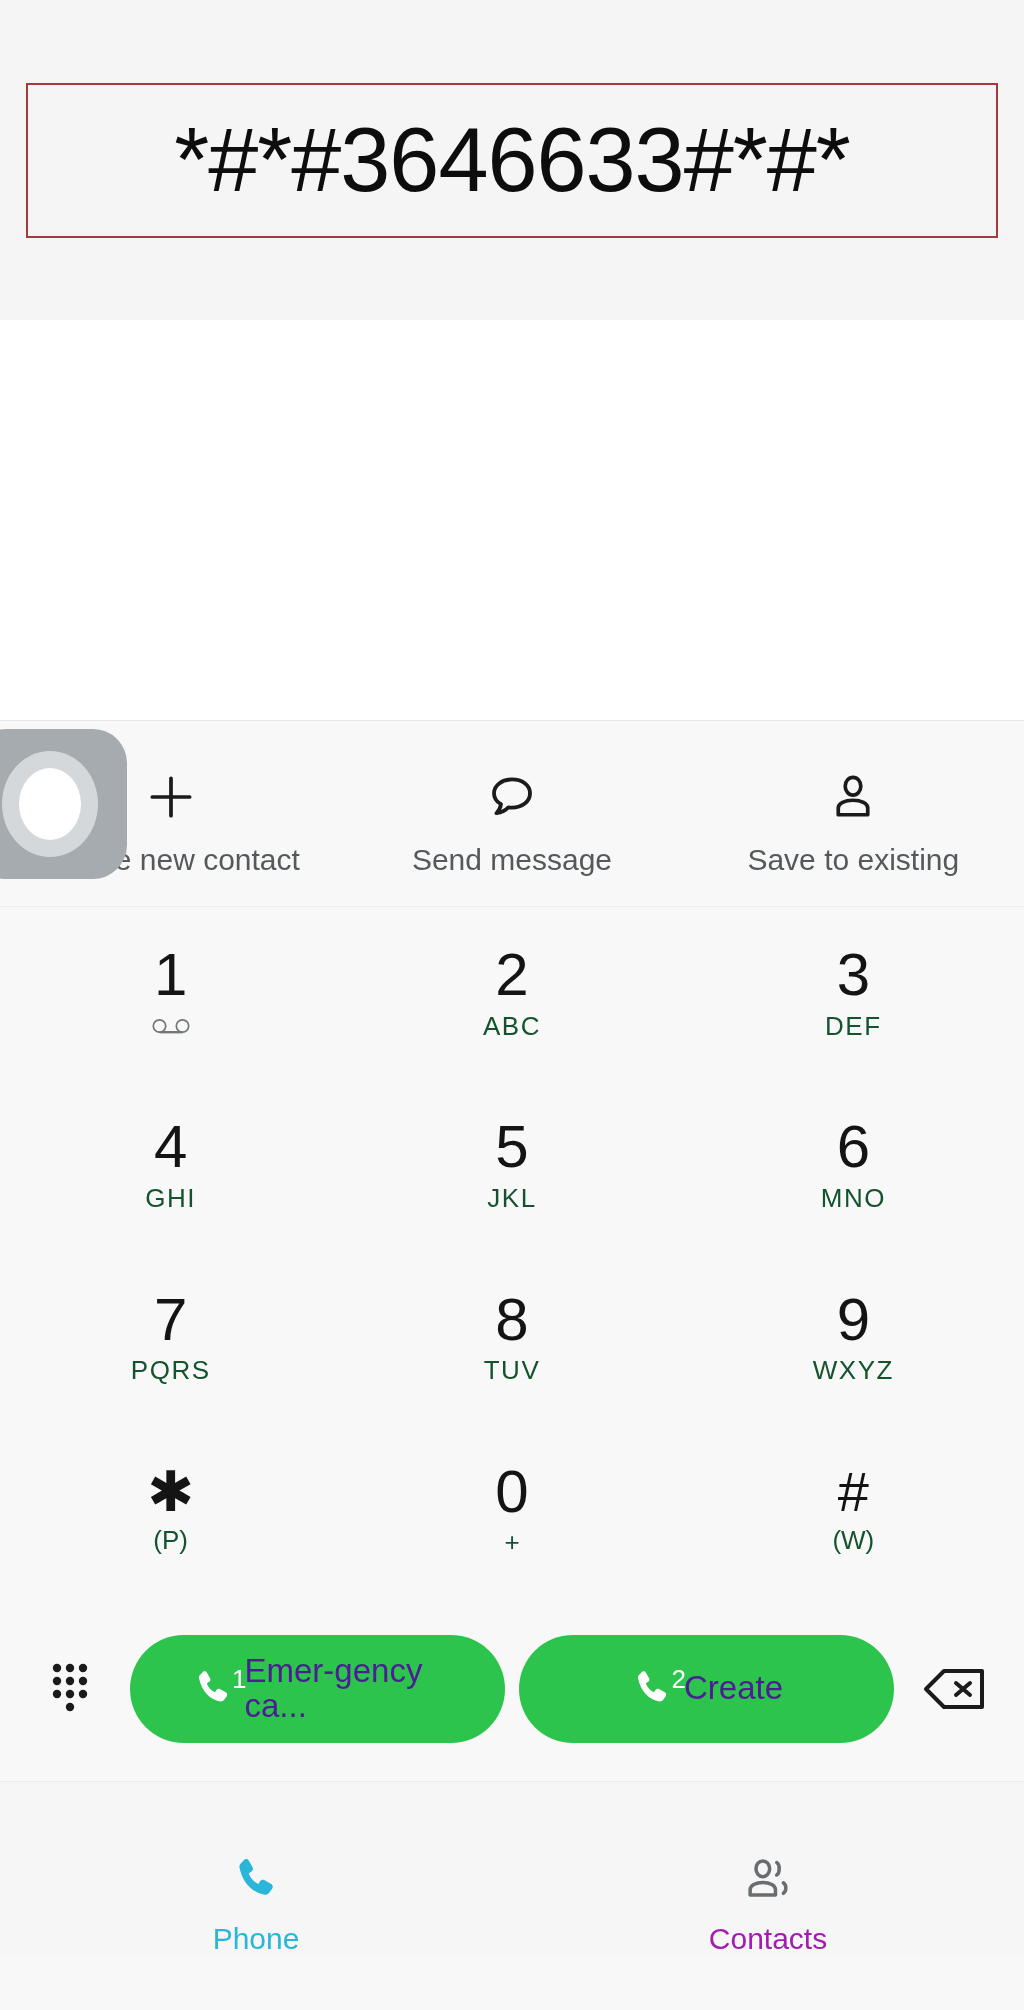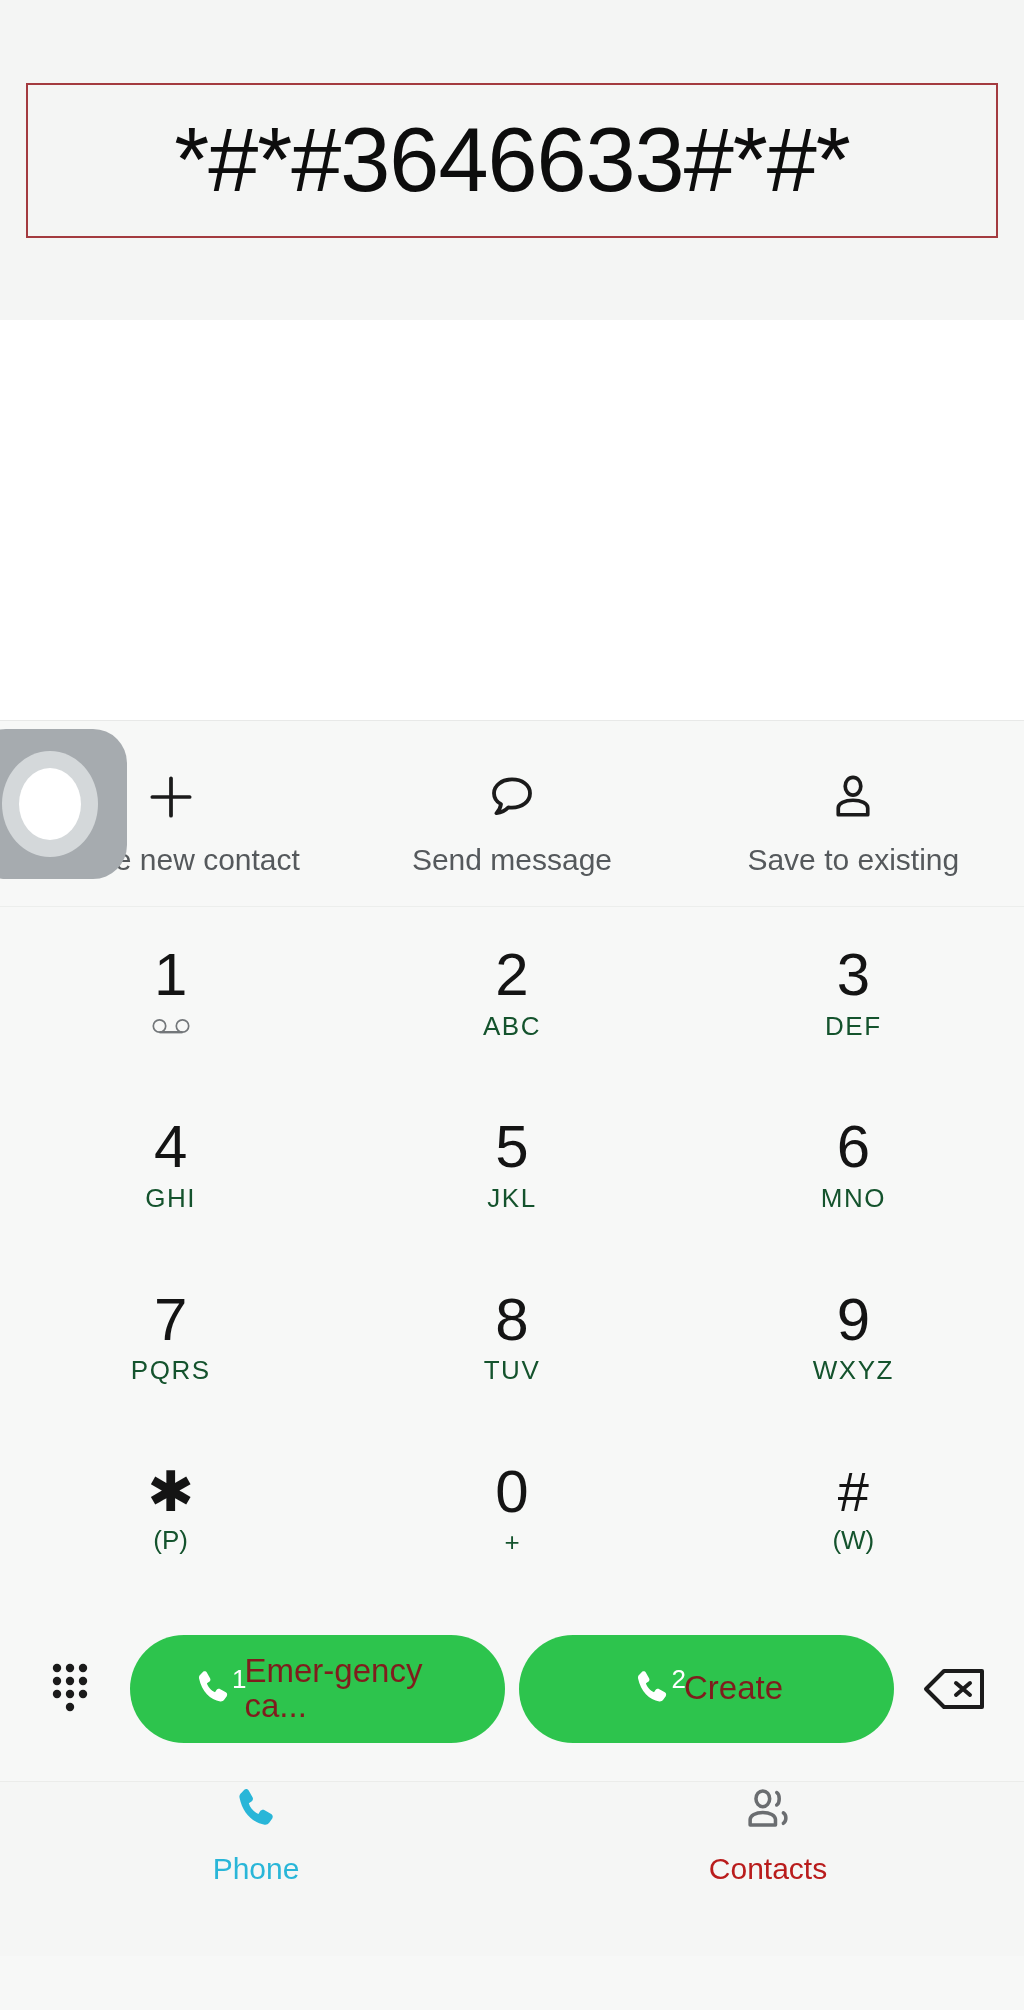--- a/index.html
+++ b/index.html
@@ -162,47 +162,47 @@
   }
   .pill-icon { position:relative; flex:0 0 auto; display:flex; align-items:flex-end; }
   .sim-num {
     position:absolute;
     right:-12px; top:-2px;
     font-size:26px;
     color:#ffffff;
     font-family:"Liberation Sans", sans-serif;
   }
   .pill-label {
-    color:#7f1d1d;
+    color:#4c1d95;
     font-size:33px;
     line-height:1.05;
     max-width:200px;
     word-break:break-word;
     font-family:"Liberation Sans", sans-serif;
   }
   .pill-label.short { max-width:none; white-space:nowrap; }
   .backspace-btn { width:92px; display:flex; align-items:center; justify-content:center; }
 
   
   .bottom-nav {
     flex:0 0 175px;
     display:flex;
     background:#f5f6f5;
     border-top:1px solid #ebecea;
-    align-items:flex-start;
+    align-items:flex-end;
   }
   .nav-item {
     flex:1 1 0;
     display:flex;
     flex-direction:column;
     align-items:center;
     justify-content:center;
     gap:14px;
   }
-  .nav-label { font-size:30px; color:#b91c1c; font-family:"Liberation Sans", sans-serif; }
+  .nav-label { font-size:30px; color:#a21caf; font-family:"Liberation Sans", sans-serif; }
   .nav-item.active .nav-label { color:#29b6d8; }
   .nav-icon { height:56px; display:flex; align-items:center; justify-content:center; }
 </style>
 </head>
 <body>
 
 <div id="screen">
 
   <div class="number-area">
     <div class="number-box">

